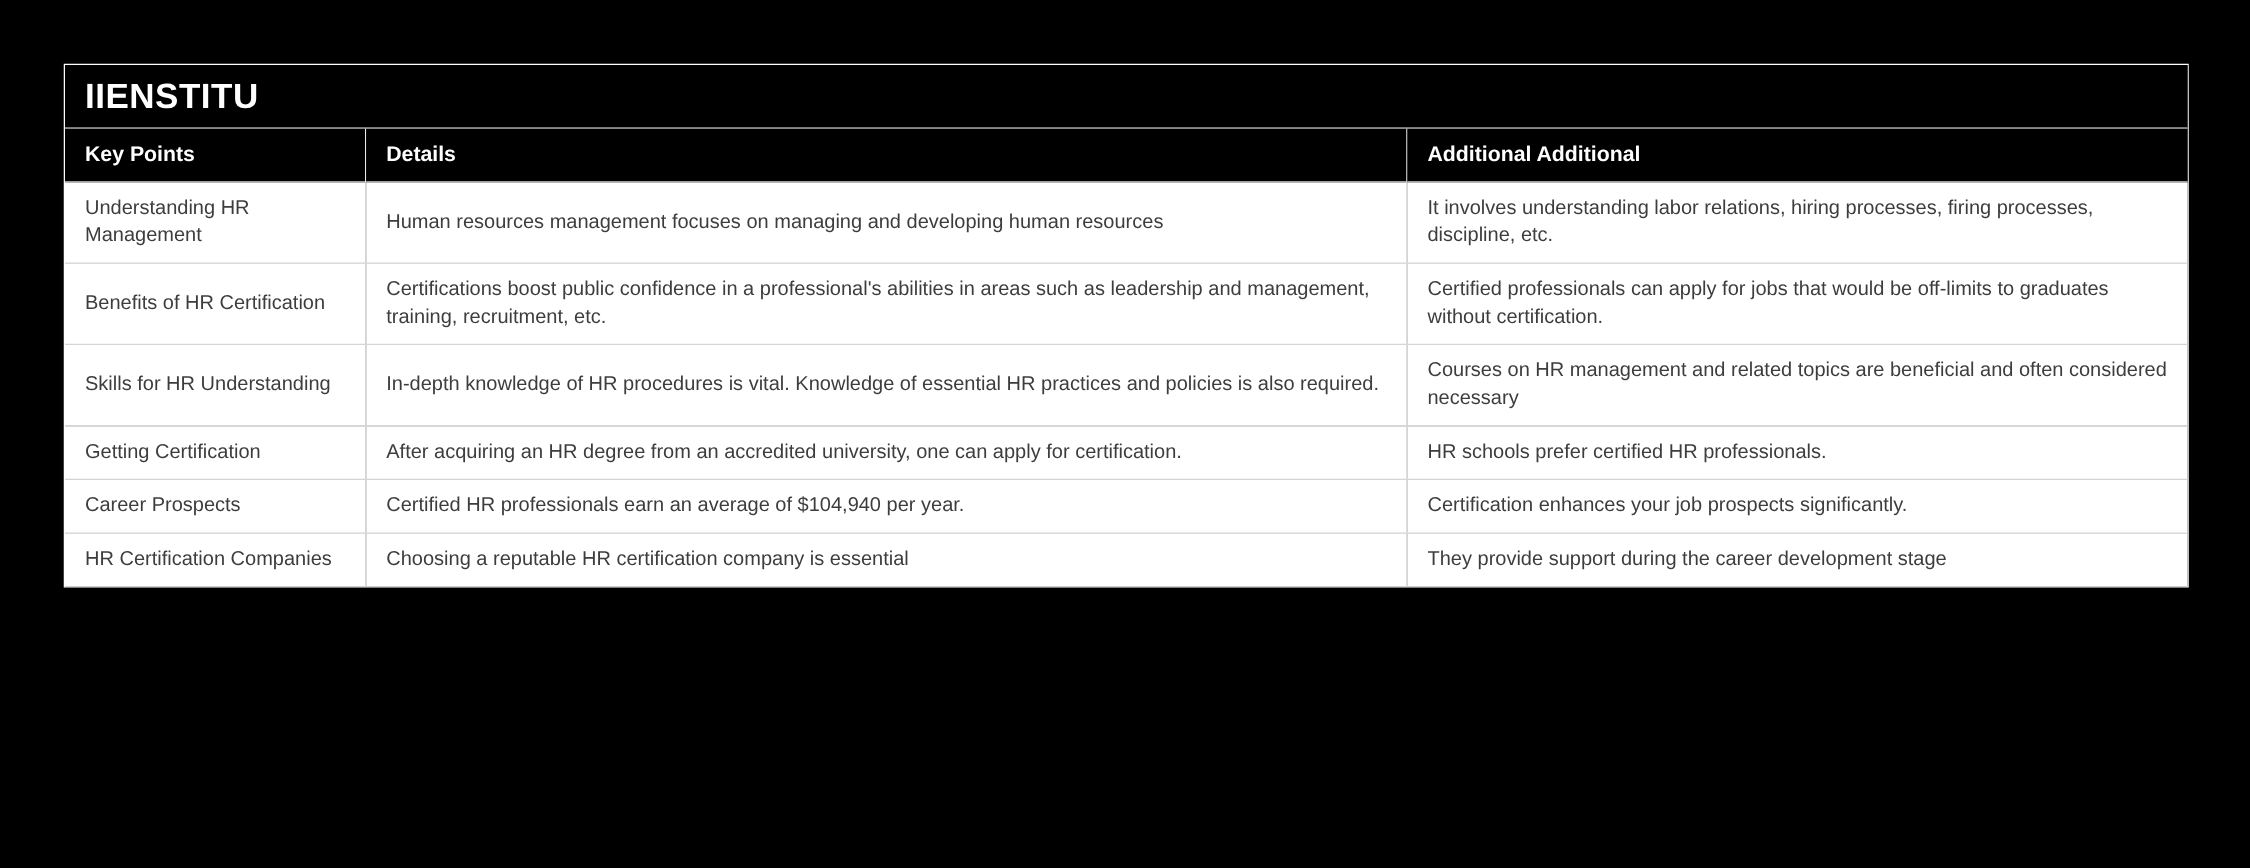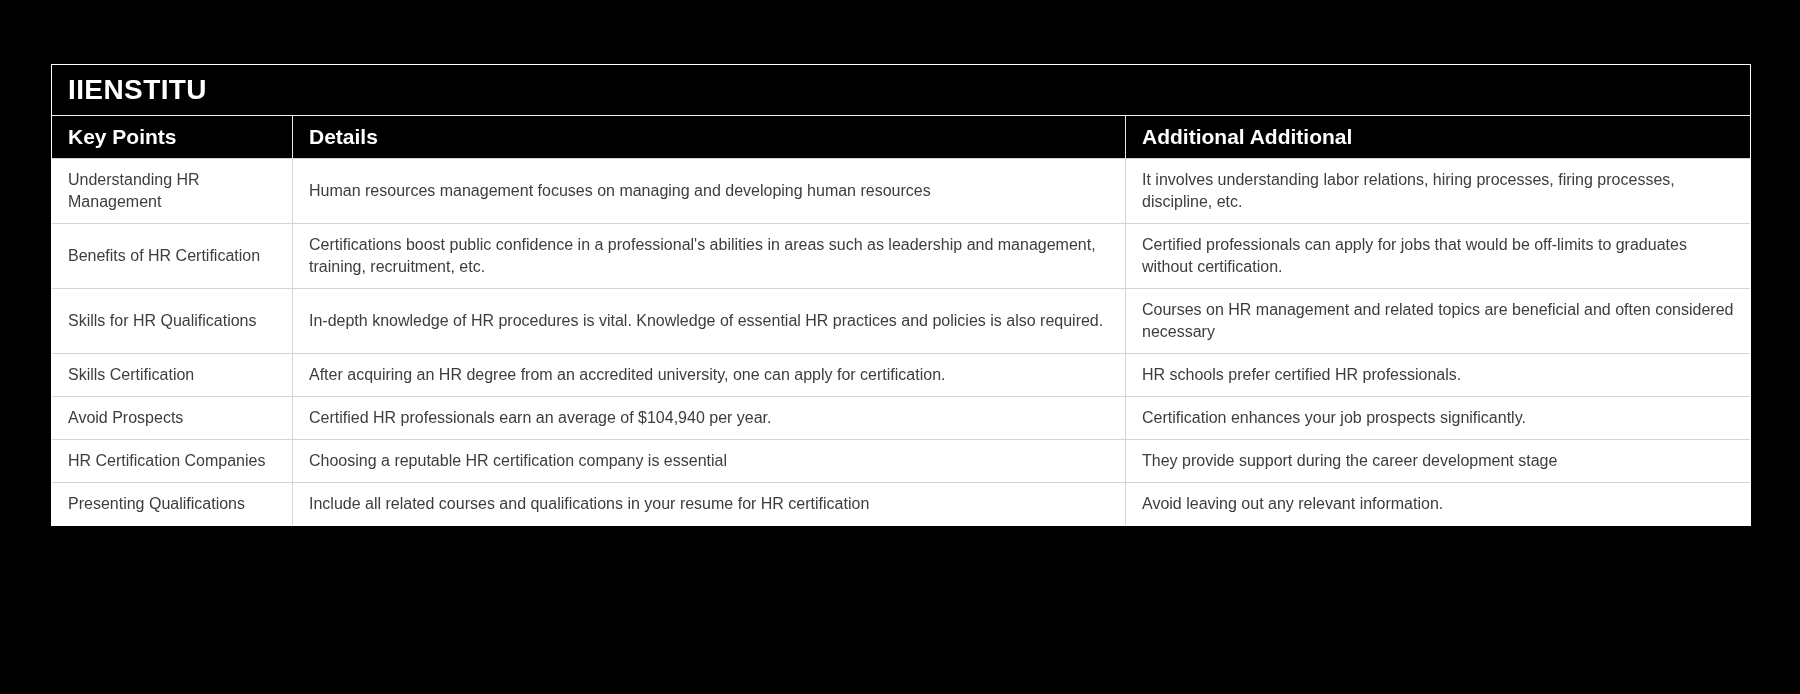--- a/index.html
+++ b/index.html
@@ -10,21 +10,21 @@
     width: 1800px;
     height: 694px;
     background: #000000;
     font-family: "Liberation Sans", "DejaVu Sans", sans-serif;
     position: relative;
     overflow: hidden;
   }
   table.cert-table {
     position: absolute;
     left: 51px;
-    top: 64px;
+    top: 51px;
     width: 1698px;
     border-collapse: separate;
     border-spacing: 0;
     border: 1px solid #ffffff;
     table-layout: fixed;
   }
   .col-key   { width: 241px; }
   .col-det   { width: 833px; }
   .col-add   { width: 624px; }
 
@@ -35,21 +35,21 @@
     font-weight: 700;
     letter-spacing: 0.4px;
     text-align: left;
     padding: 10px 16px;
     line-height: 30px;
     border-bottom: 1px solid #f2f2f2;
   }
   tr.header-row th {
     background: #000000;
     color: #ffffff;
-    font-size: 21px;
+    font-size: 17px;
     font-weight: 700;
     text-align: left;
     vertical-align: middle;
     padding: 10px 16px;
     line-height: 22px;
     border-right: 1px solid #e9e9e9;
     border-bottom: 1px solid #d4d4d4;
   }
   tr.header-row th:last-child { border-right: none; }
 
@@ -93,38 +93,33 @@
       <td>Understanding HR Management</td>
       <td>Human resources management focuses on managing and developing human resources</td>
       <td>It involves understanding labor relations, hiring processes, firing processes, discipline, etc.</td>
     </tr>
     <tr>
       <td>Benefits of HR Certification</td>
       <td>Certifications boost public confidence in a professional's abilities in areas such as leadership and management, training, recruitment, etc.</td>
       <td>Certified professionals can apply for jobs that would be off-limits to graduates without certification.</td>
     </tr>
     <tr>
-      <td>Skills for HR Qualifications</td>
+      <td>Skills for HR Understanding</td>
       <td>In-depth knowledge of HR procedures is vital. Knowledge of essential HR practices and policies is also required.</td>
       <td>Courses on HR management and related topics are beneficial and often considered necessary</td>
     </tr>
     <tr>
-      <td>Skills Certification</td>
+      <td>Getting Certification</td>
       <td>After acquiring an HR degree from an accredited university, one can apply for certification.</td>
       <td>HR schools prefer certified HR professionals.</td>
     </tr>
     <tr>
-      <td>Avoid Prospects</td>
+      <td>Career Prospects</td>
       <td>Certified HR professionals earn an average of $104,940 per year.</td>
       <td>Certification enhances your job prospects significantly.</td>
     </tr>
     <tr>
       <td>HR Certification Companies</td>
       <td>Choosing a reputable HR certification company is essential</td>
       <td>They provide support during the career development stage</td>
     </tr>
-    <tr>
-      <td>Presenting Qualifications</td>
-      <td>Include all related courses and qualifications in your resume for HR certification</td>
-      <td>Avoid leaving out any relevant information.</td>
-    </tr>
   </tbody>
 </table>
 
 </body></html>

